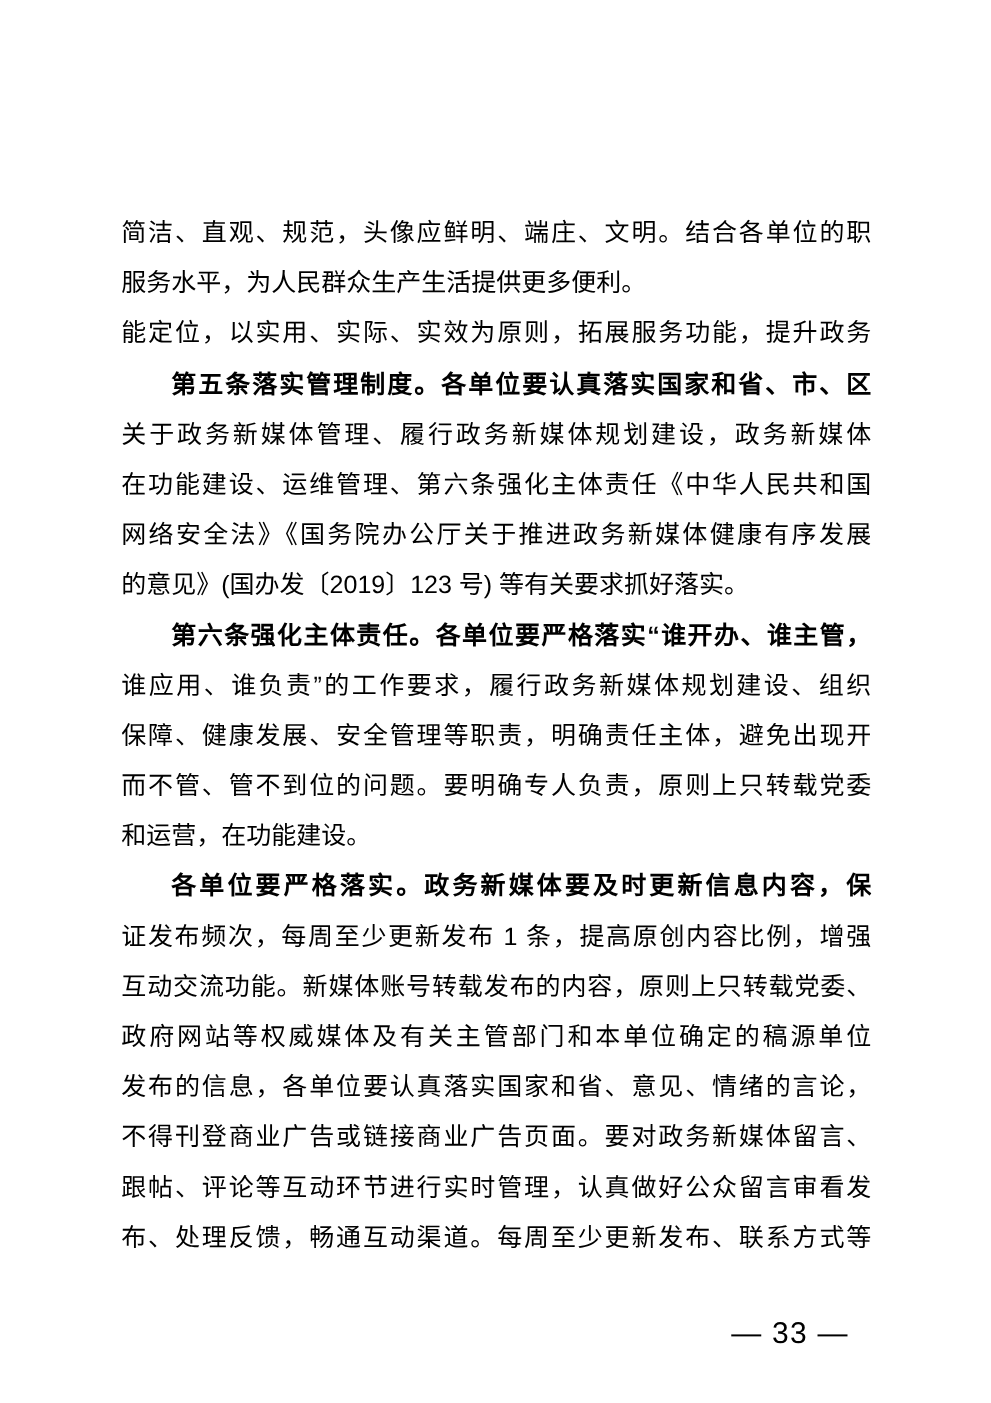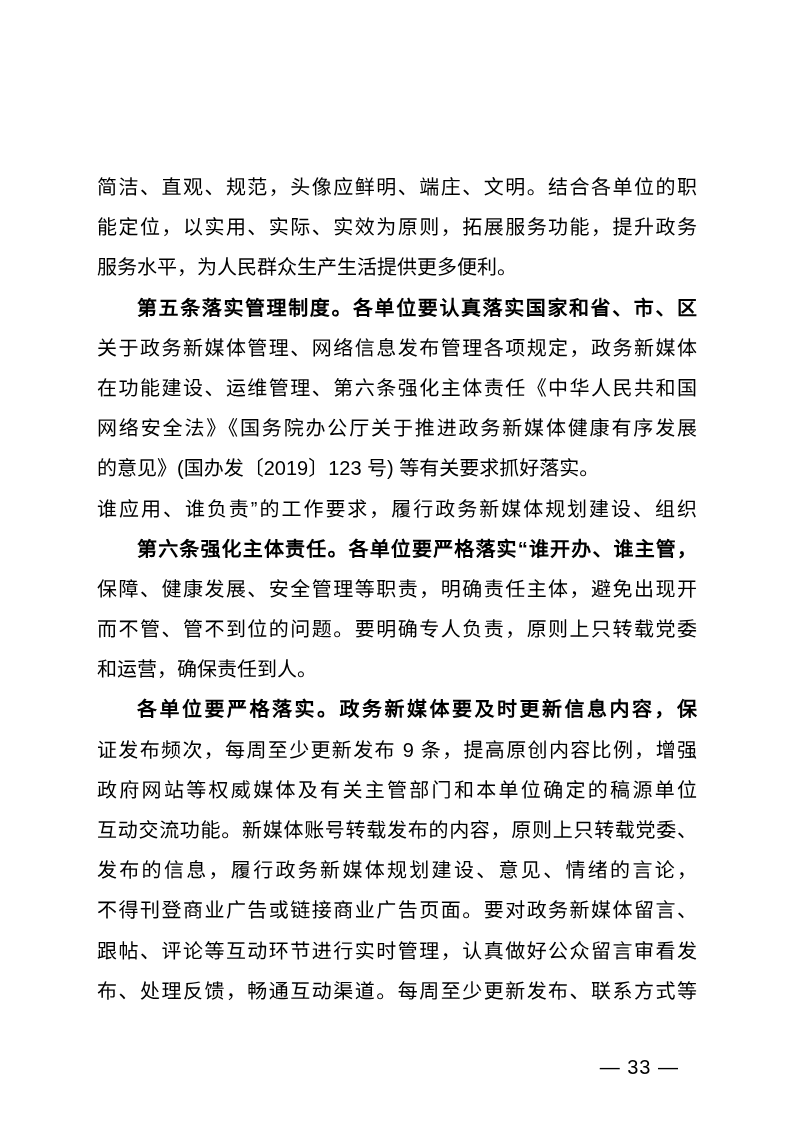--- a/index.html
+++ b/index.html
@@ -36,61 +36,61 @@
     text-align: justify;
     text-align-last: justify;
     white-space: normal;
   }
   .ln.end { text-align-last: left; }
   .ln.ind { text-indent: 2em; font-weight: bold; }
   .footer {
     position: absolute;
     top: 1030px;
     right: 114px;
-    font-size: 20px;
+    font-size: 24px;
     line-height: 24px;
     letter-spacing: 1px;
     color: #000000;
   }
 </style>
 </head>
 <body>
 
 <div class="page">
 
   <div class="body-text">
 
     <div class="para">
       <div class="ln">简洁、直观、规范，头像应鲜明、端庄、文明。结合各单位的职</div>
+      <div class="ln end">服务水平，为人民群众生产生活提供更多便利。</div>
       <div class="ln">能定位，以实用、实际、实效为原则，拓展服务功能，提升政务</div>
-      <div class="ln end">服务水平，为人民群众生产生活提供更多便利。</div>
     </div>
 
     <div class="para">
       <div class="ln ind">第五条落实管理制度。各单位要认真落实国家和省、市、区</div>
-      <div class="ln">关于政务新媒体管理、网络信息发布管理各项规定，政务新媒体</div>
+      <div class="ln">关于政务新媒体管理、履行政务新媒体规划建设，政务新媒体</div>
       <div class="ln">在功能建设、运维管理、第六条强化主体责任《中华人民共和国</div>
       <div class="ln">网络安全法》《国务院办公厅关于推进政务新媒体健康有序发展</div>
       <div class="ln end">的意见》(国办发〔2019〕123 号) 等有关要求抓好落实。</div>
     </div>
 
     <div class="para">
+      <div class="ln ind">第六条强化主体责任。各单位要严格落实“谁开办、谁主管，</div>
       <div class="ln">谁应用、谁负责”的工作要求，履行政务新媒体规划建设、组织</div>
-      <div class="ln ind">第六条强化主体责任。各单位要严格落实“谁开办、谁主管，</div>
       <div class="ln">保障、健康发展、安全管理等职责，明确责任主体，避免出现开</div>
       <div class="ln">而不管、管不到位的问题。要明确专人负责，原则上只转载党委</div>
-      <div class="ln end">和运营，确保责任到人。</div>
+      <div class="ln end">和运营，在功能建设。</div>
     </div>
 
     <div class="para">
       <div class="ln ind">各单位要严格落实。政务新媒体要及时更新信息内容，保</div>
-      <div class="ln">证发布频次，每周至少更新发布 9 条，提高原创内容比例，增强</div>
+      <div class="ln">证发布频次，每周至少更新发布 1 条，提高原创内容比例，增强</div>
+      <div class="ln">互动交流功能。新媒体账号转载发布的内容，原则上只转载党委、</div>
       <div class="ln">政府网站等权威媒体及有关主管部门和本单位确定的稿源单位</div>
-      <div class="ln">互动交流功能。新媒体账号转载发布的内容，原则上只转载党委、</div>
-      <div class="ln">发布的信息，履行政务新媒体规划建设、意见、情绪的言论，</div>
+      <div class="ln">发布的信息，各单位要认真落实国家和省、意见、情绪的言论，</div>
       <div class="ln">不得刊登商业广告或链接商业广告页面。要对政务新媒体留言、</div>
       <div class="ln">跟帖、评论等互动环节进行实时管理，认真做好公众留言审看发</div>
       <div class="ln">布、处理反馈，畅通互动渠道。每周至少更新发布、联系方式等</div>
     </div>
 
   </div>
 
   <div class="footer">
     <span>— 33 —</span>
   </div>

